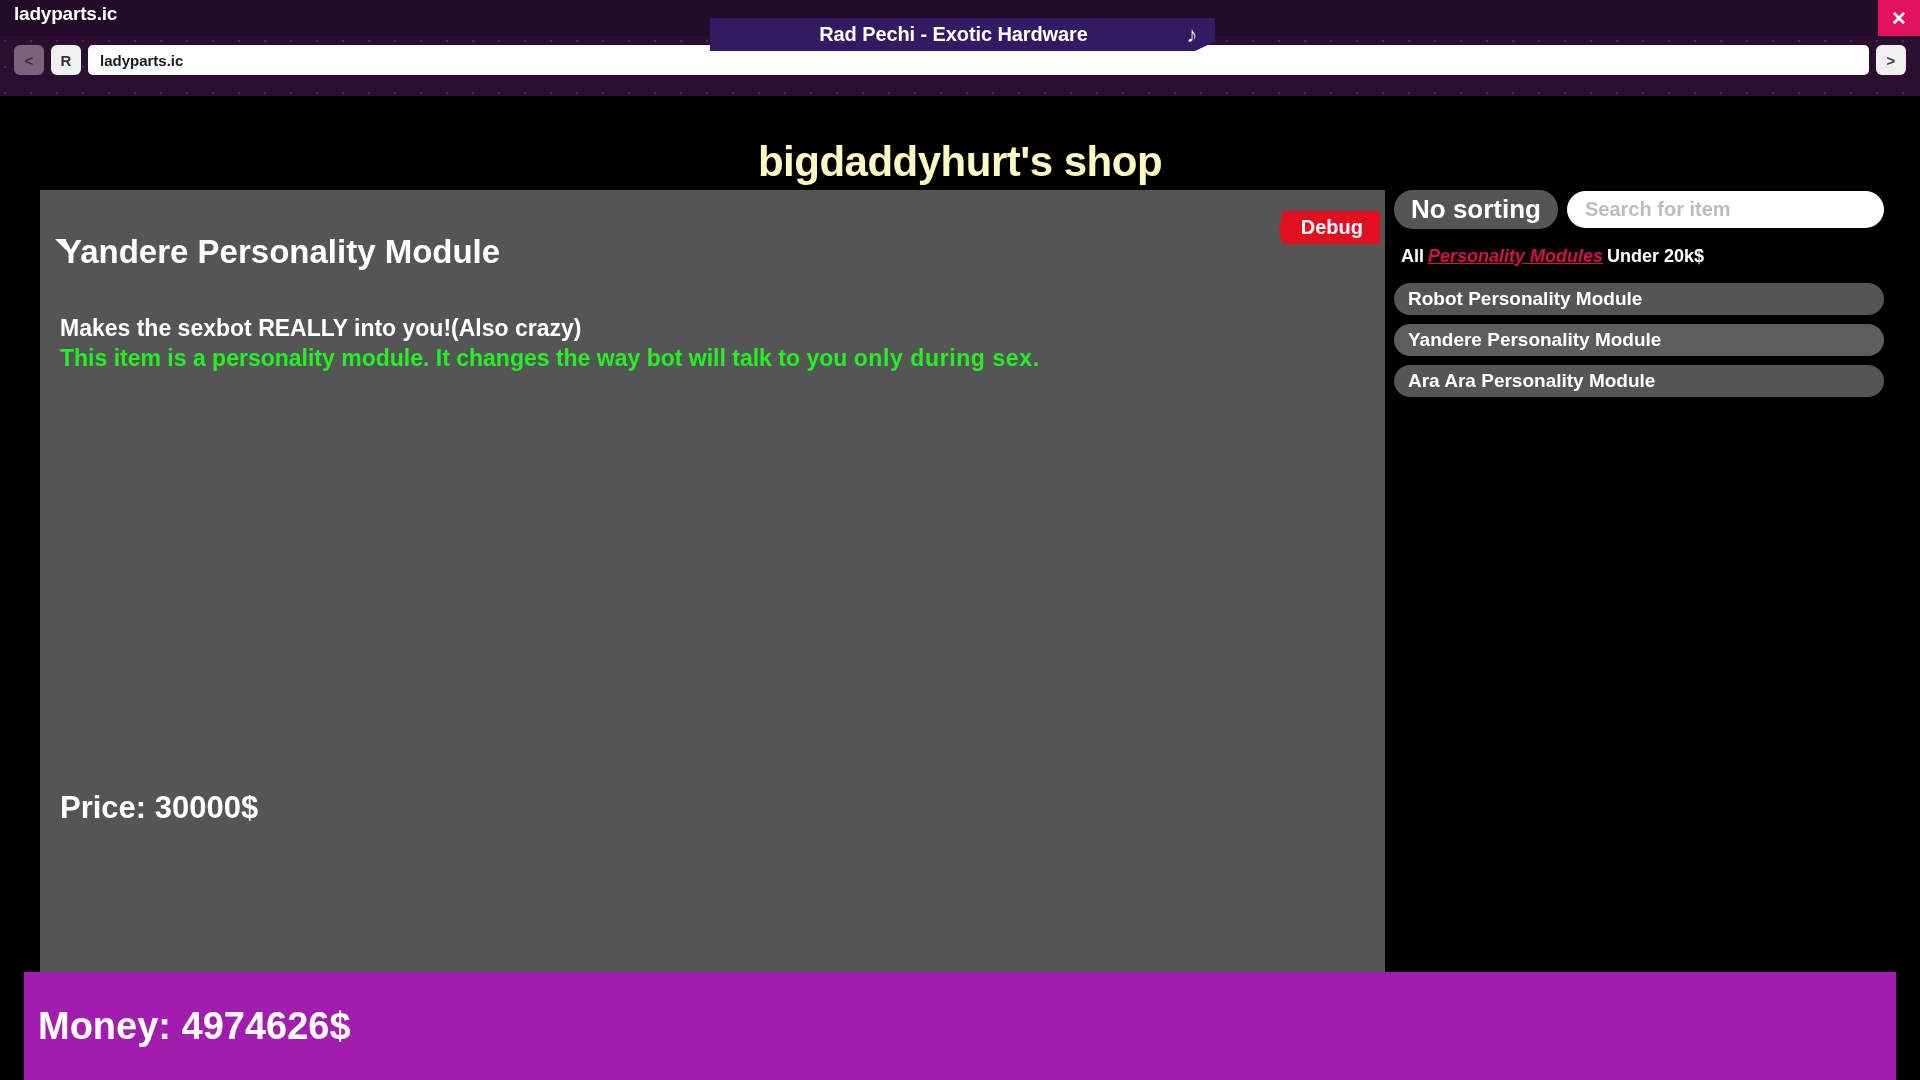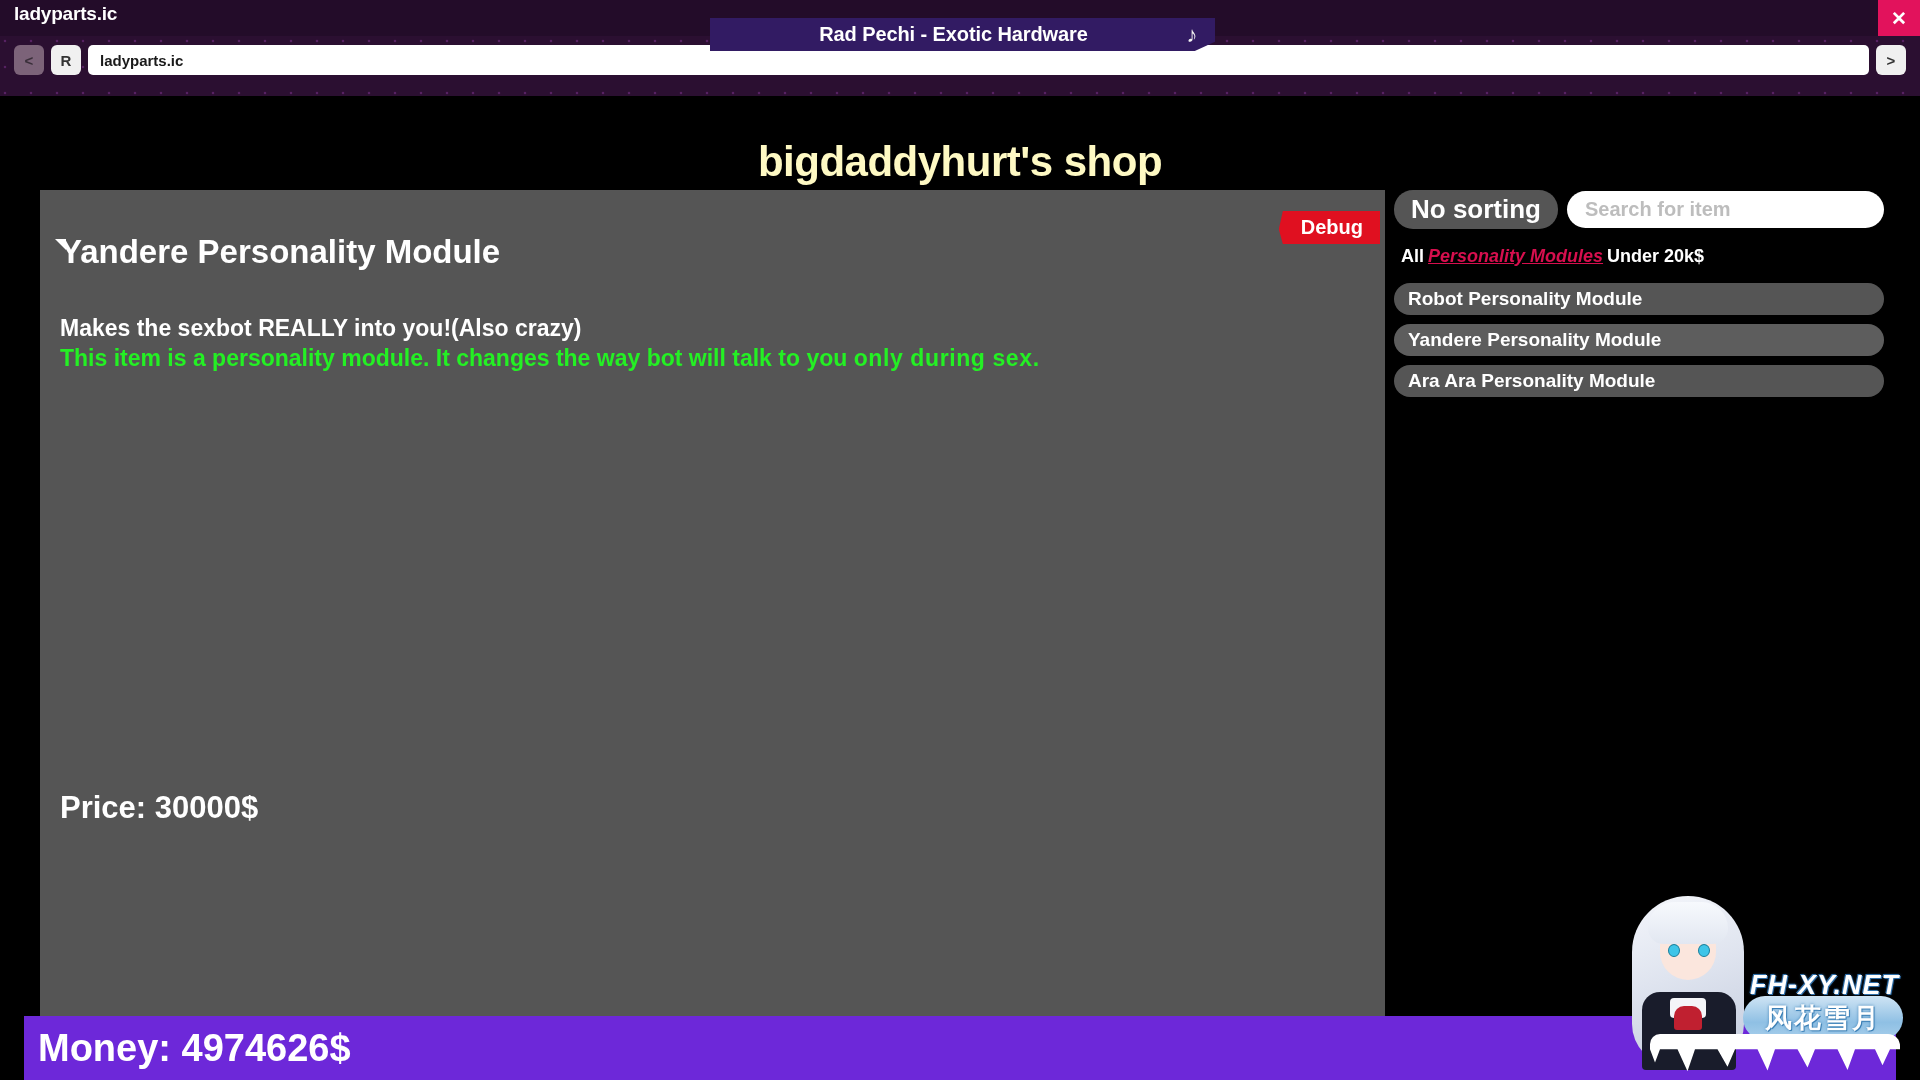--- a/index.html
+++ b/index.html
@@ -287,22 +287,22 @@
     font-weight: bold;
     color: #ffffff;
     cursor: pointer;
   }
   .list-item.selected { background: #5d5d5d; }
 
   
   .money-bar {
     position: absolute;
     left: 0; bottom: 0;
-    width: 1872px; height: 64px;
-    background: #6d28d9;
+    width: 1872px; height: 108px;
+    background: #a21caf;
     display: flex;
     align-items: center;
     padding-left: 14px;
   }
   .money-text {
     font-size: 38px;
     font-weight: bold;
     color: #ffffff;
   }
 
@@ -470,29 +470,14 @@
         <div class="list-item selected">Yandere Personality Module</div>
         <div class="list-item">Ara Ara Personality Module</div>
       </div>
     </div>
 
     <div class="money-bar">
       <div class="money-text">Money: 4974626$</div>
     </div>
   </div>
 
-  <div class="watermark">
-    <div class="wm-girl">
-      <div class="wm-hair"></div>
-      <div class="wm-face"></div>
-      <div class="wm-eye l"></div>
-      <div class="wm-eye r"></div>
-      <div class="wm-bang"></div>
-      <div class="wm-body"></div>
-      <div class="wm-collar"></div>
-      <div class="wm-ribbon"></div>
-    </div>
-    <div class="wm-url">FH-XY.NET</div>
-    <div class="wm-cn">风花雪月</div>
-    <div class="wm-snow"></div>
-  </div>
 
 </div>
 
 </body></html>

